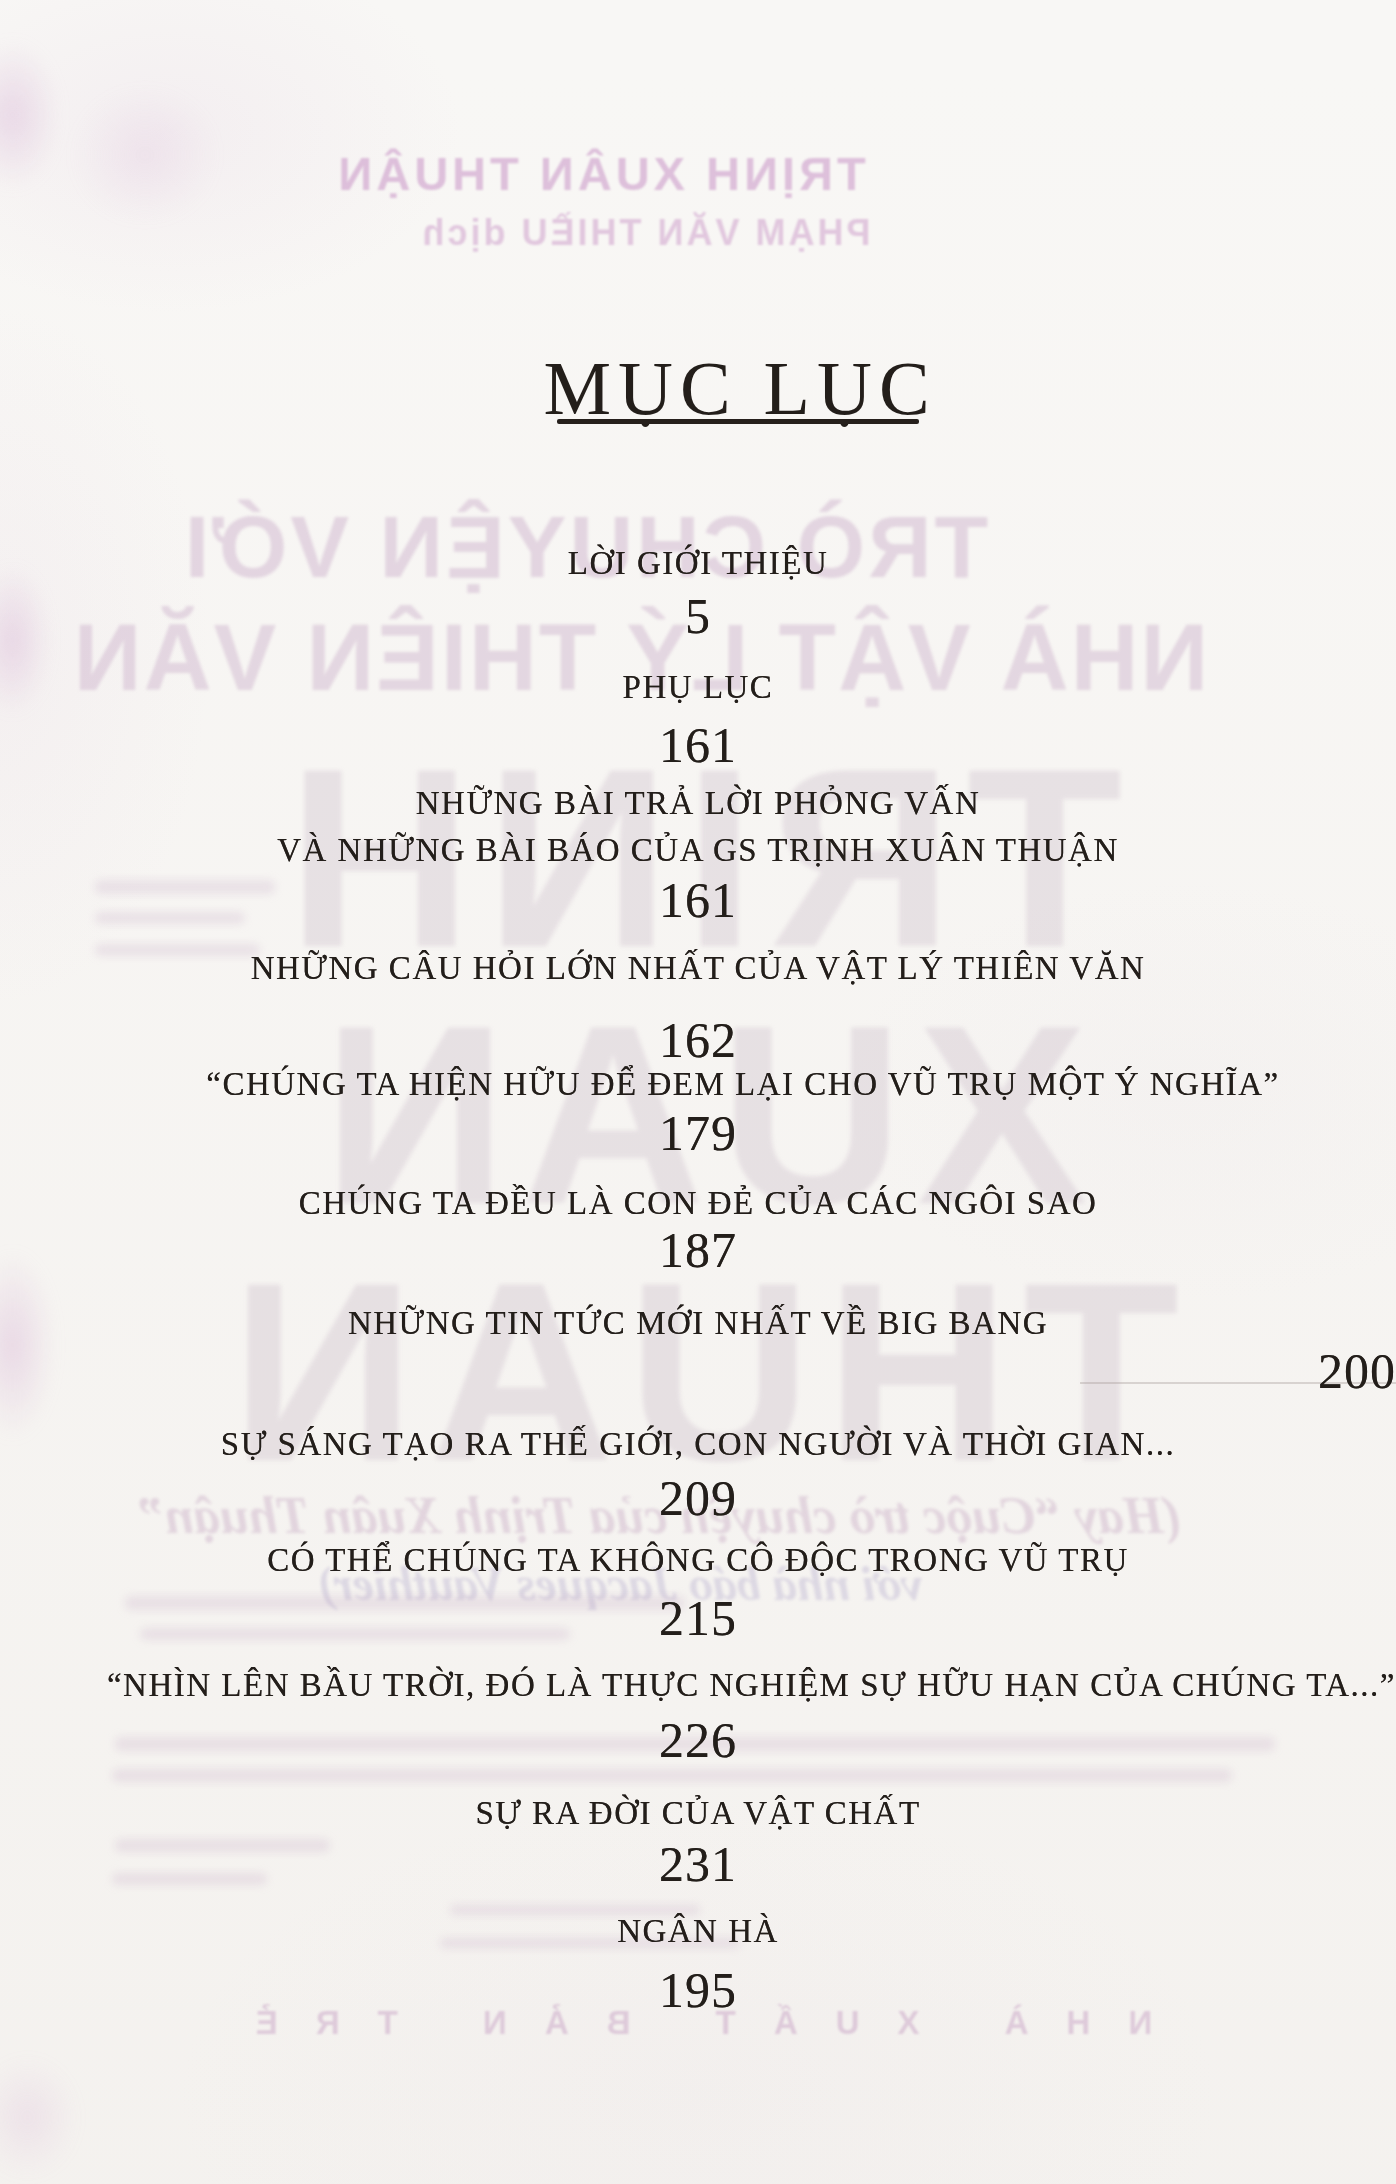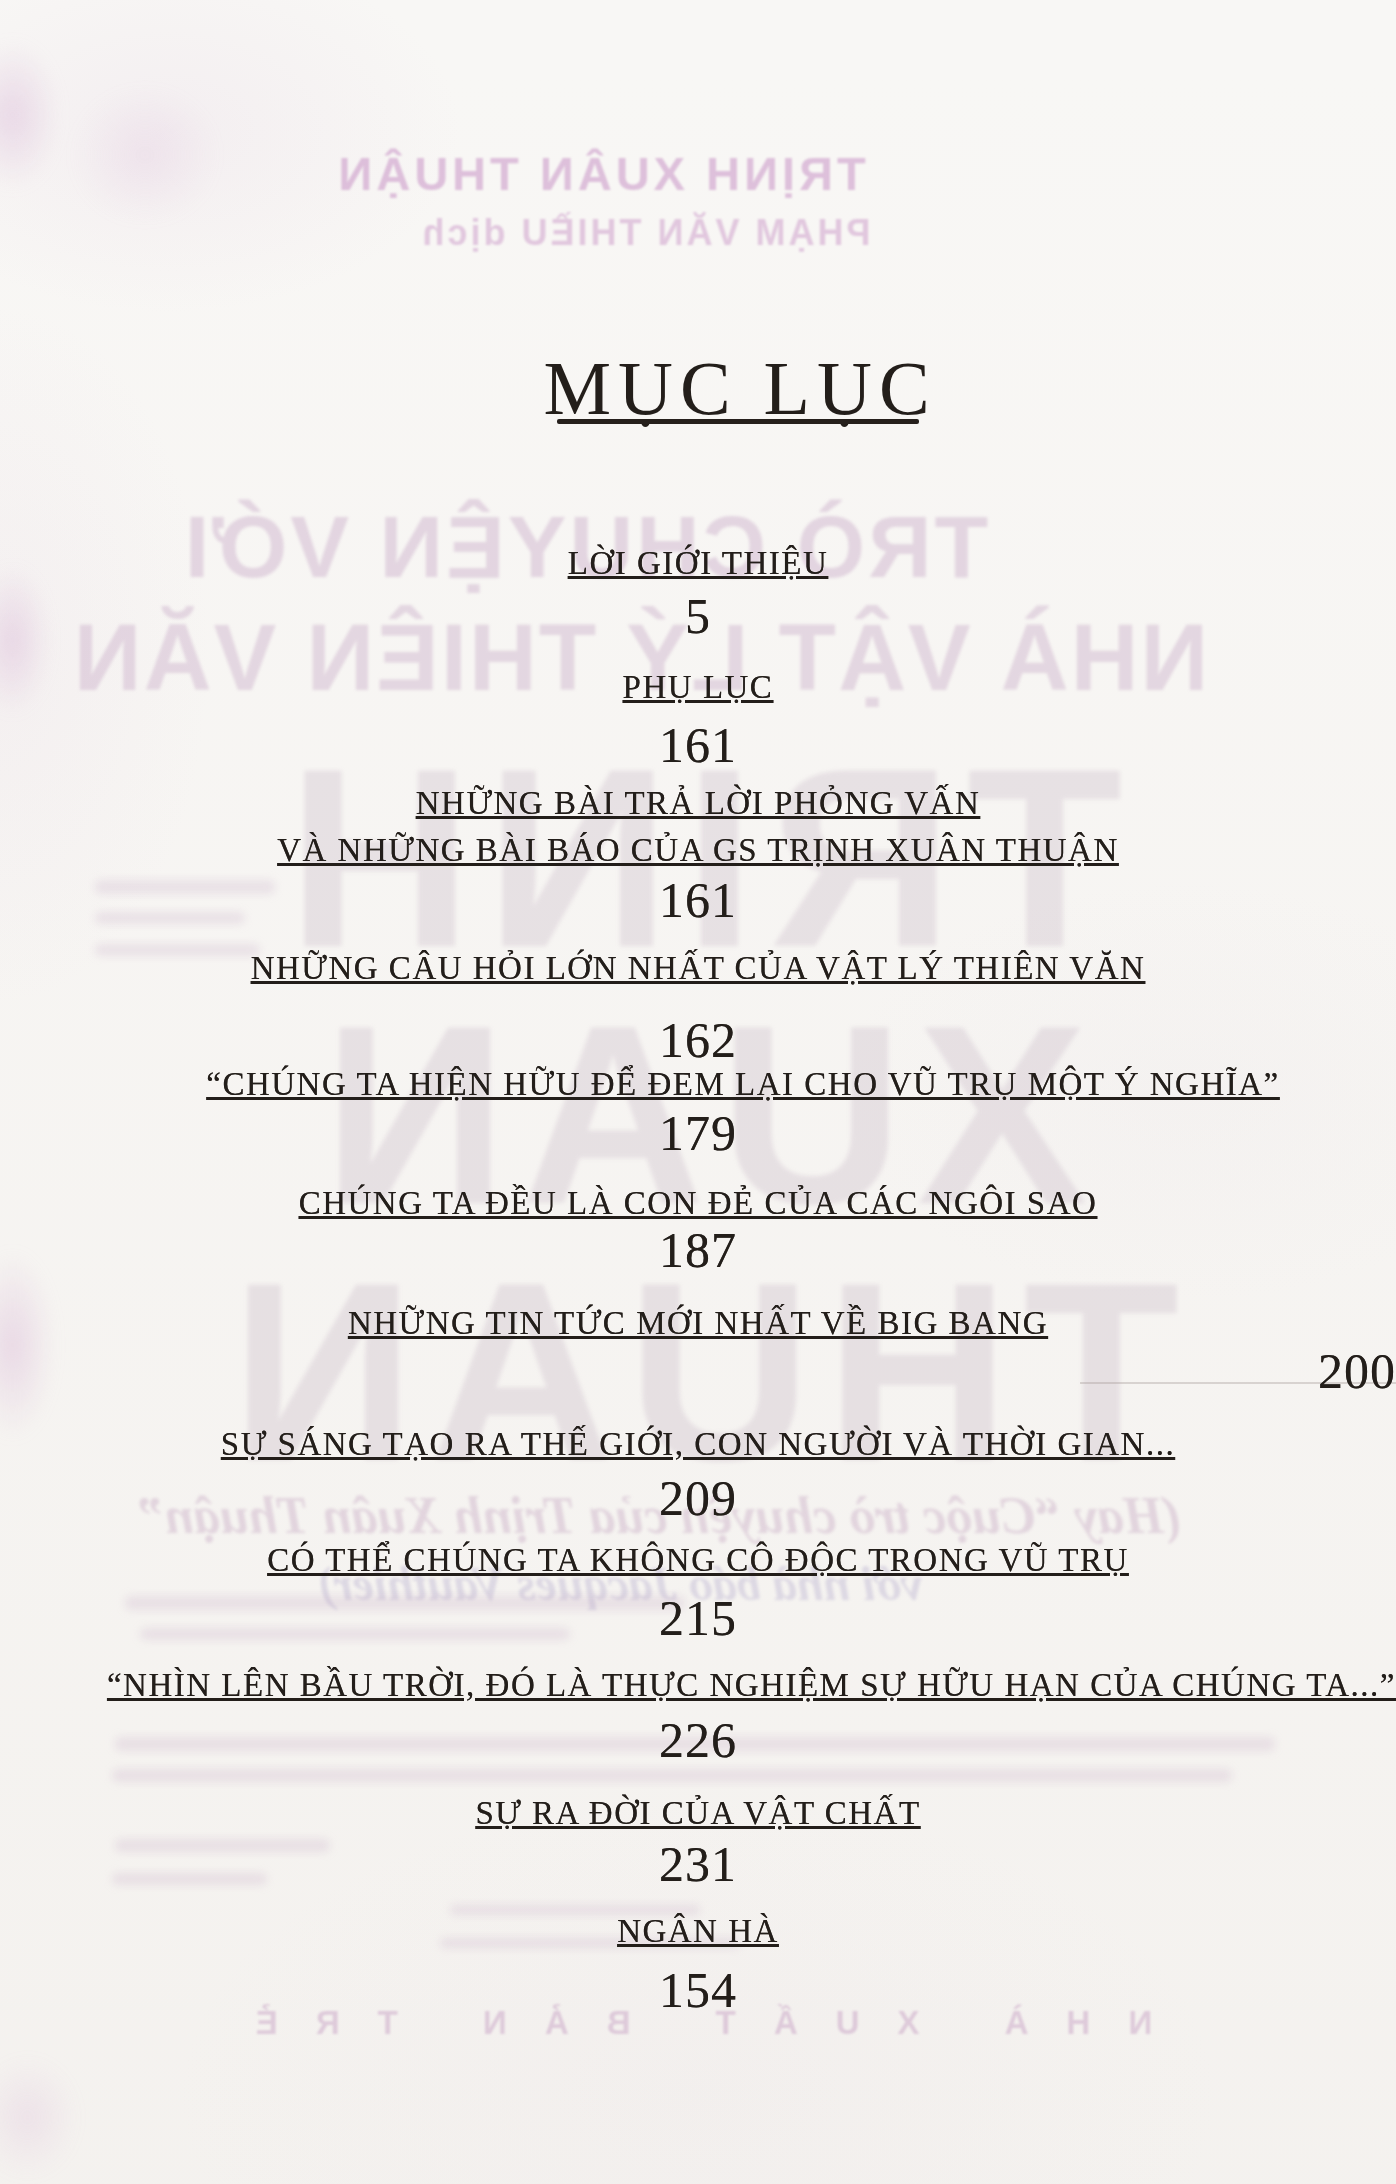--- a/index.html
+++ b/index.html
@@ -37,21 +37,21 @@
   
   .smudge{position:absolute;z-index:1;background:rgba(198,170,196,.26);filter:blur(4px);border-radius:6px;pointer-events:none;}
   .blob{position:absolute;z-index:1;border-radius:50%;filter:blur(8px);pointer-events:none;
     background:radial-gradient(ellipse, rgba(214,176,212,.4), transparent 70%);}
   .scanline{position:absolute;z-index:1;height:2px;background:rgba(160,150,145,.35);filter:blur(.5px);}
   
   .ink{position:absolute;left:0;width:1396px;text-align:center;z-index:3;color:#231e1a;}
   .page-title{top:350px;margin-left:42px;font-size:76px;letter-spacing:7px;font-weight:400;line-height:76px;}
   .title-underline{position:absolute;z-index:3;left:557px;top:419px;width:362px;height:5px;background:#26201c;border-radius:2px;}
   .entry-title{font-size:33px;line-height:40px;letter-spacing:1.5px;font-weight:400;white-space:nowrap;
-    text-shadow:0 0 .6px rgba(35,30,26,.8);text-decoration:underline;}
+    text-shadow:0 0 .6px rgba(35,30,26,.8);}
   .entry-page{font-size:50px;line-height:56px;letter-spacing:1px;font-weight:400;
     text-shadow:0 0 .6px rgba(35,30,26,.8);}
   .t0{top:543px;}  .p0{top:588px;}
   .t1{top:667px;}  .p1{top:717px;}
   .t2a{top:783px;} .t2b{top:830px;} .p2{top:872px;}
   .t3{top:948px;}  .p3{top:988px;margin-top:24px;}
   .t4{top:1064px;padding-left:45px;} .p4{top:1105px;}
   .t5{top:1183px;} .p5{top:1222px;}
   .t6{top:1303px;} .p6{top:1343px;text-align:right;}
   .t7{top:1424px;} .p7{top:1470px;}
@@ -127,14 +127,14 @@
   <div class="ink entry-title t8">CÓ THỂ CHÚNG TA KHÔNG CÔ ĐỘC TRONG VŨ TRỤ</div>
   <div class="ink entry-page  p8">215</div>
 
   <div class="ink entry-title t9">“NHÌN LÊN BẦU TRỜI, ĐÓ LÀ THỰC NGHIỆM SỰ HỮU HẠN CỦA CHÚNG TA...”</div>
   <div class="ink entry-page  p9">226</div>
 
   <div class="ink entry-title t10">SỰ RA ĐỜI CỦA VẬT CHẤT</div>
   <div class="ink entry-page  p10">231</div>
 
   <div class="ink entry-title t11">NGÂN HÀ</div>
-  <div class="ink entry-page  p11">154</div>
+  <div class="ink entry-page  p11">195</div>
 </div>
 
 </body></html>

